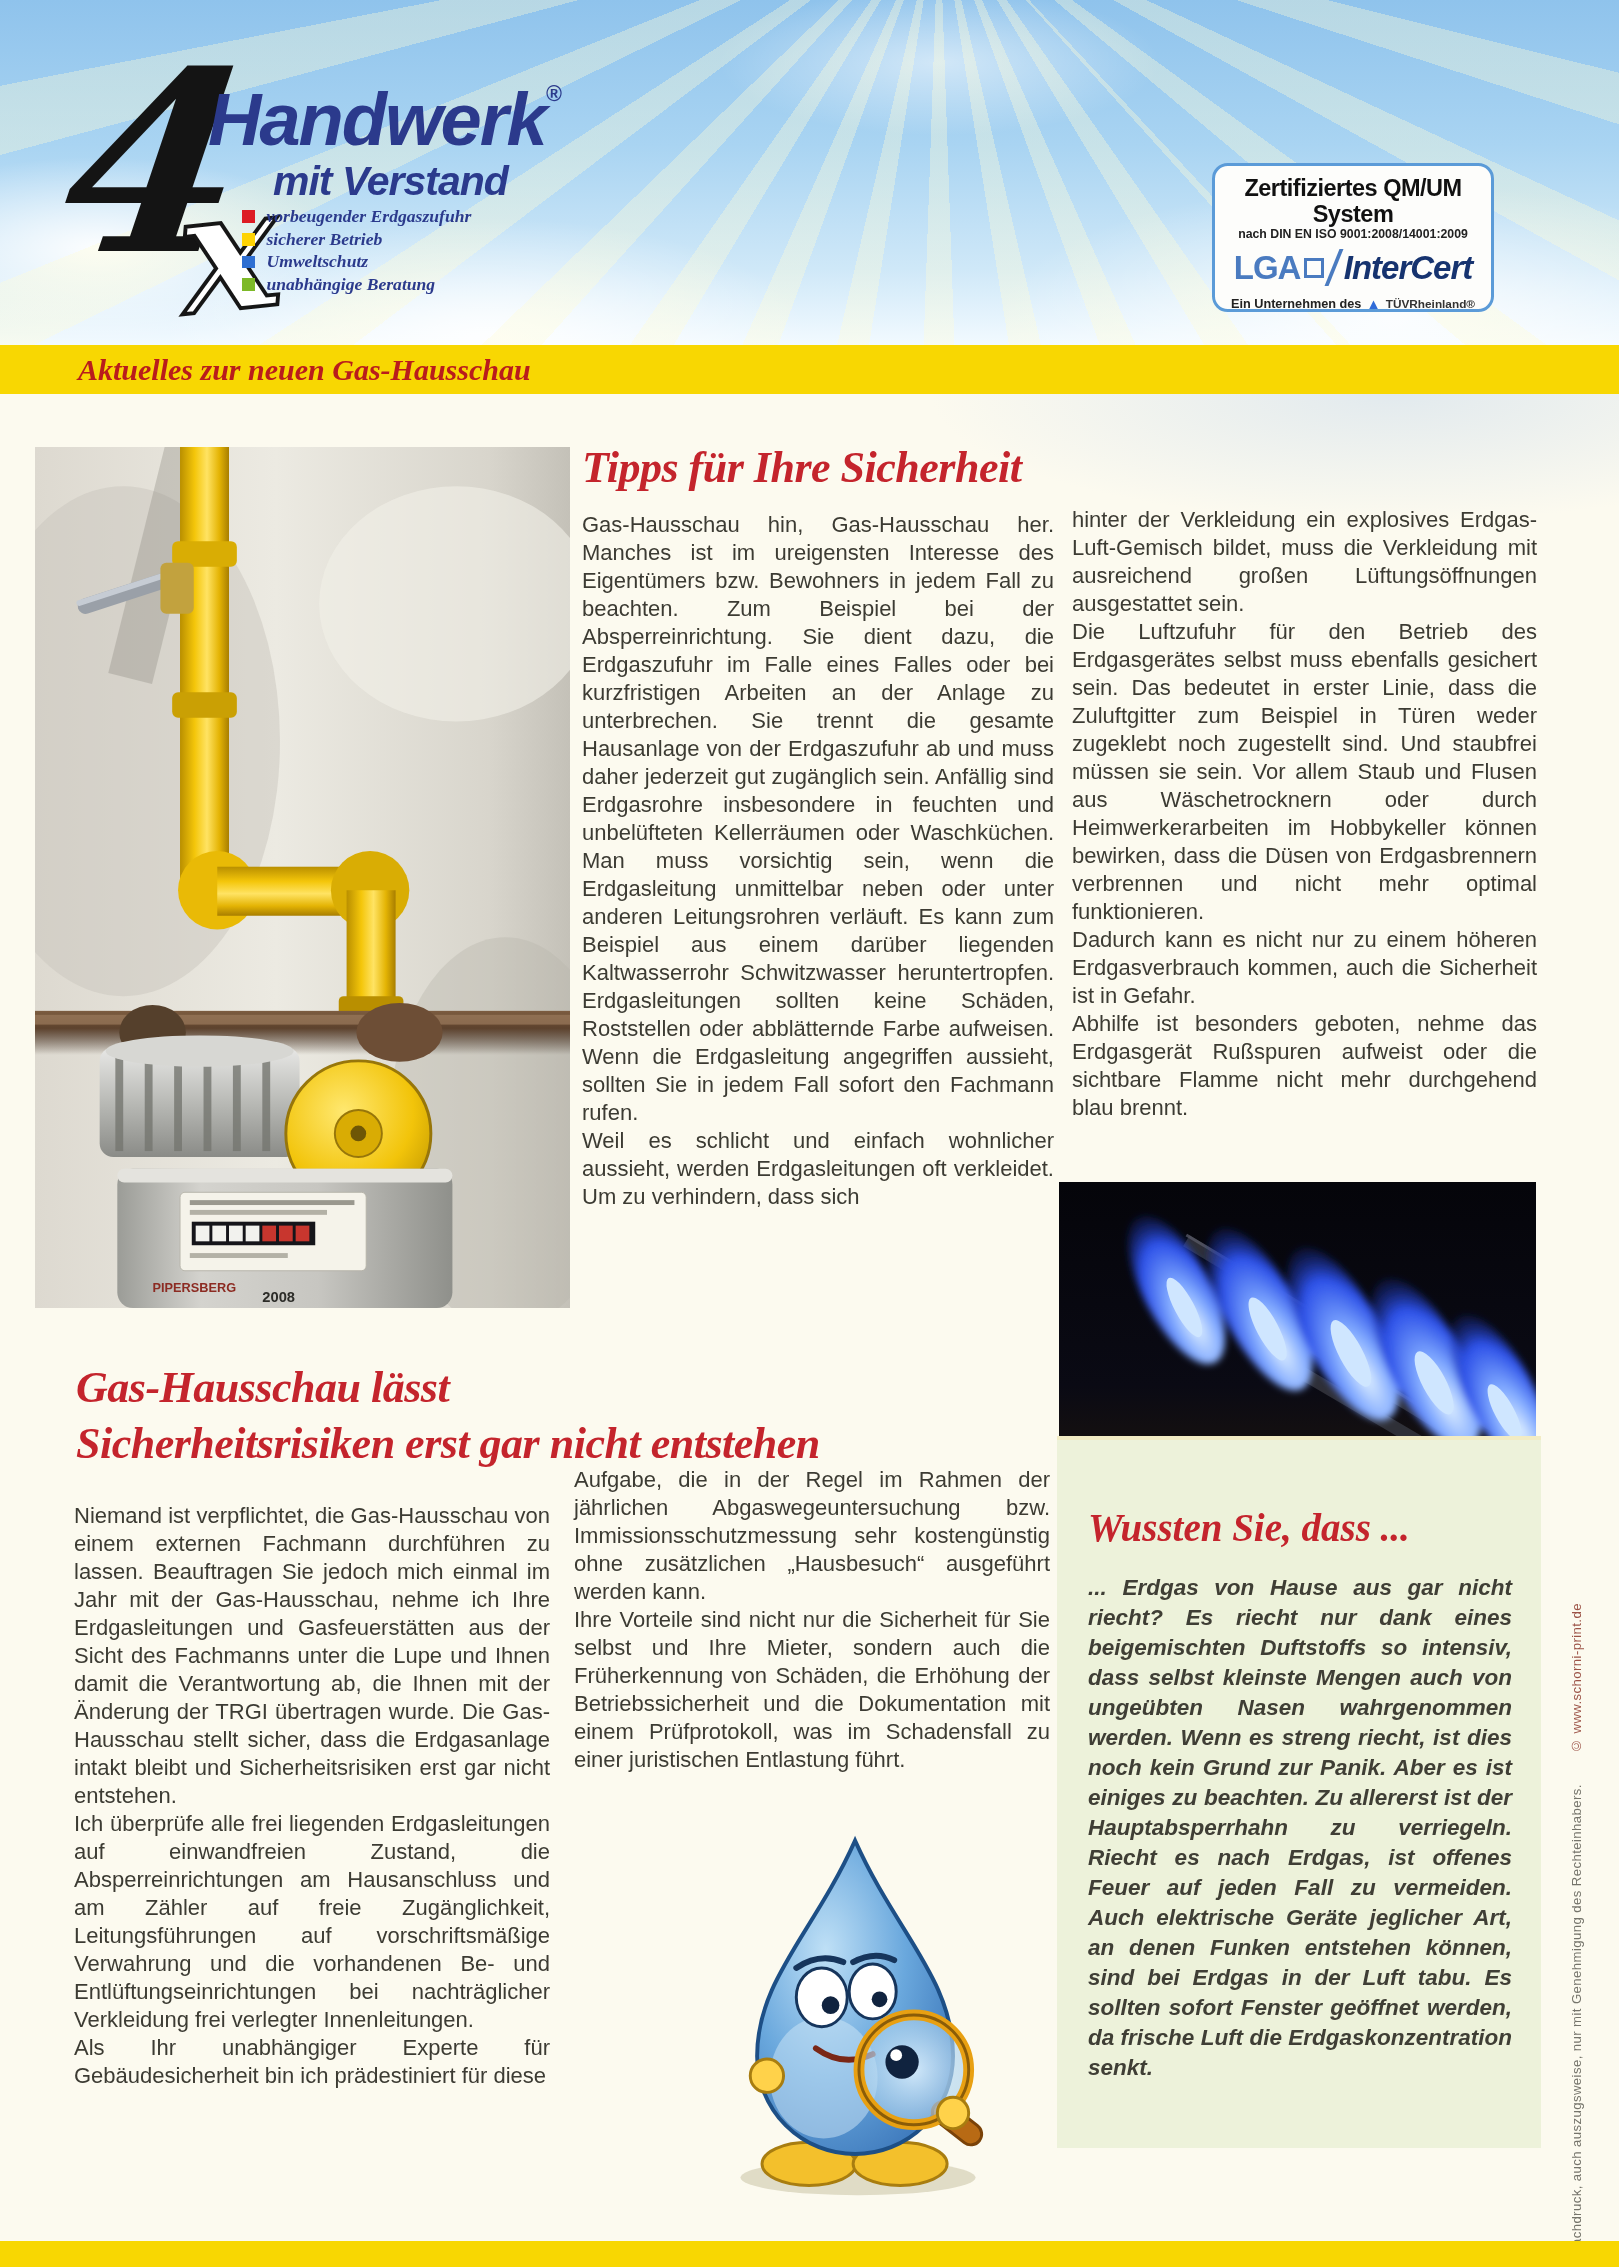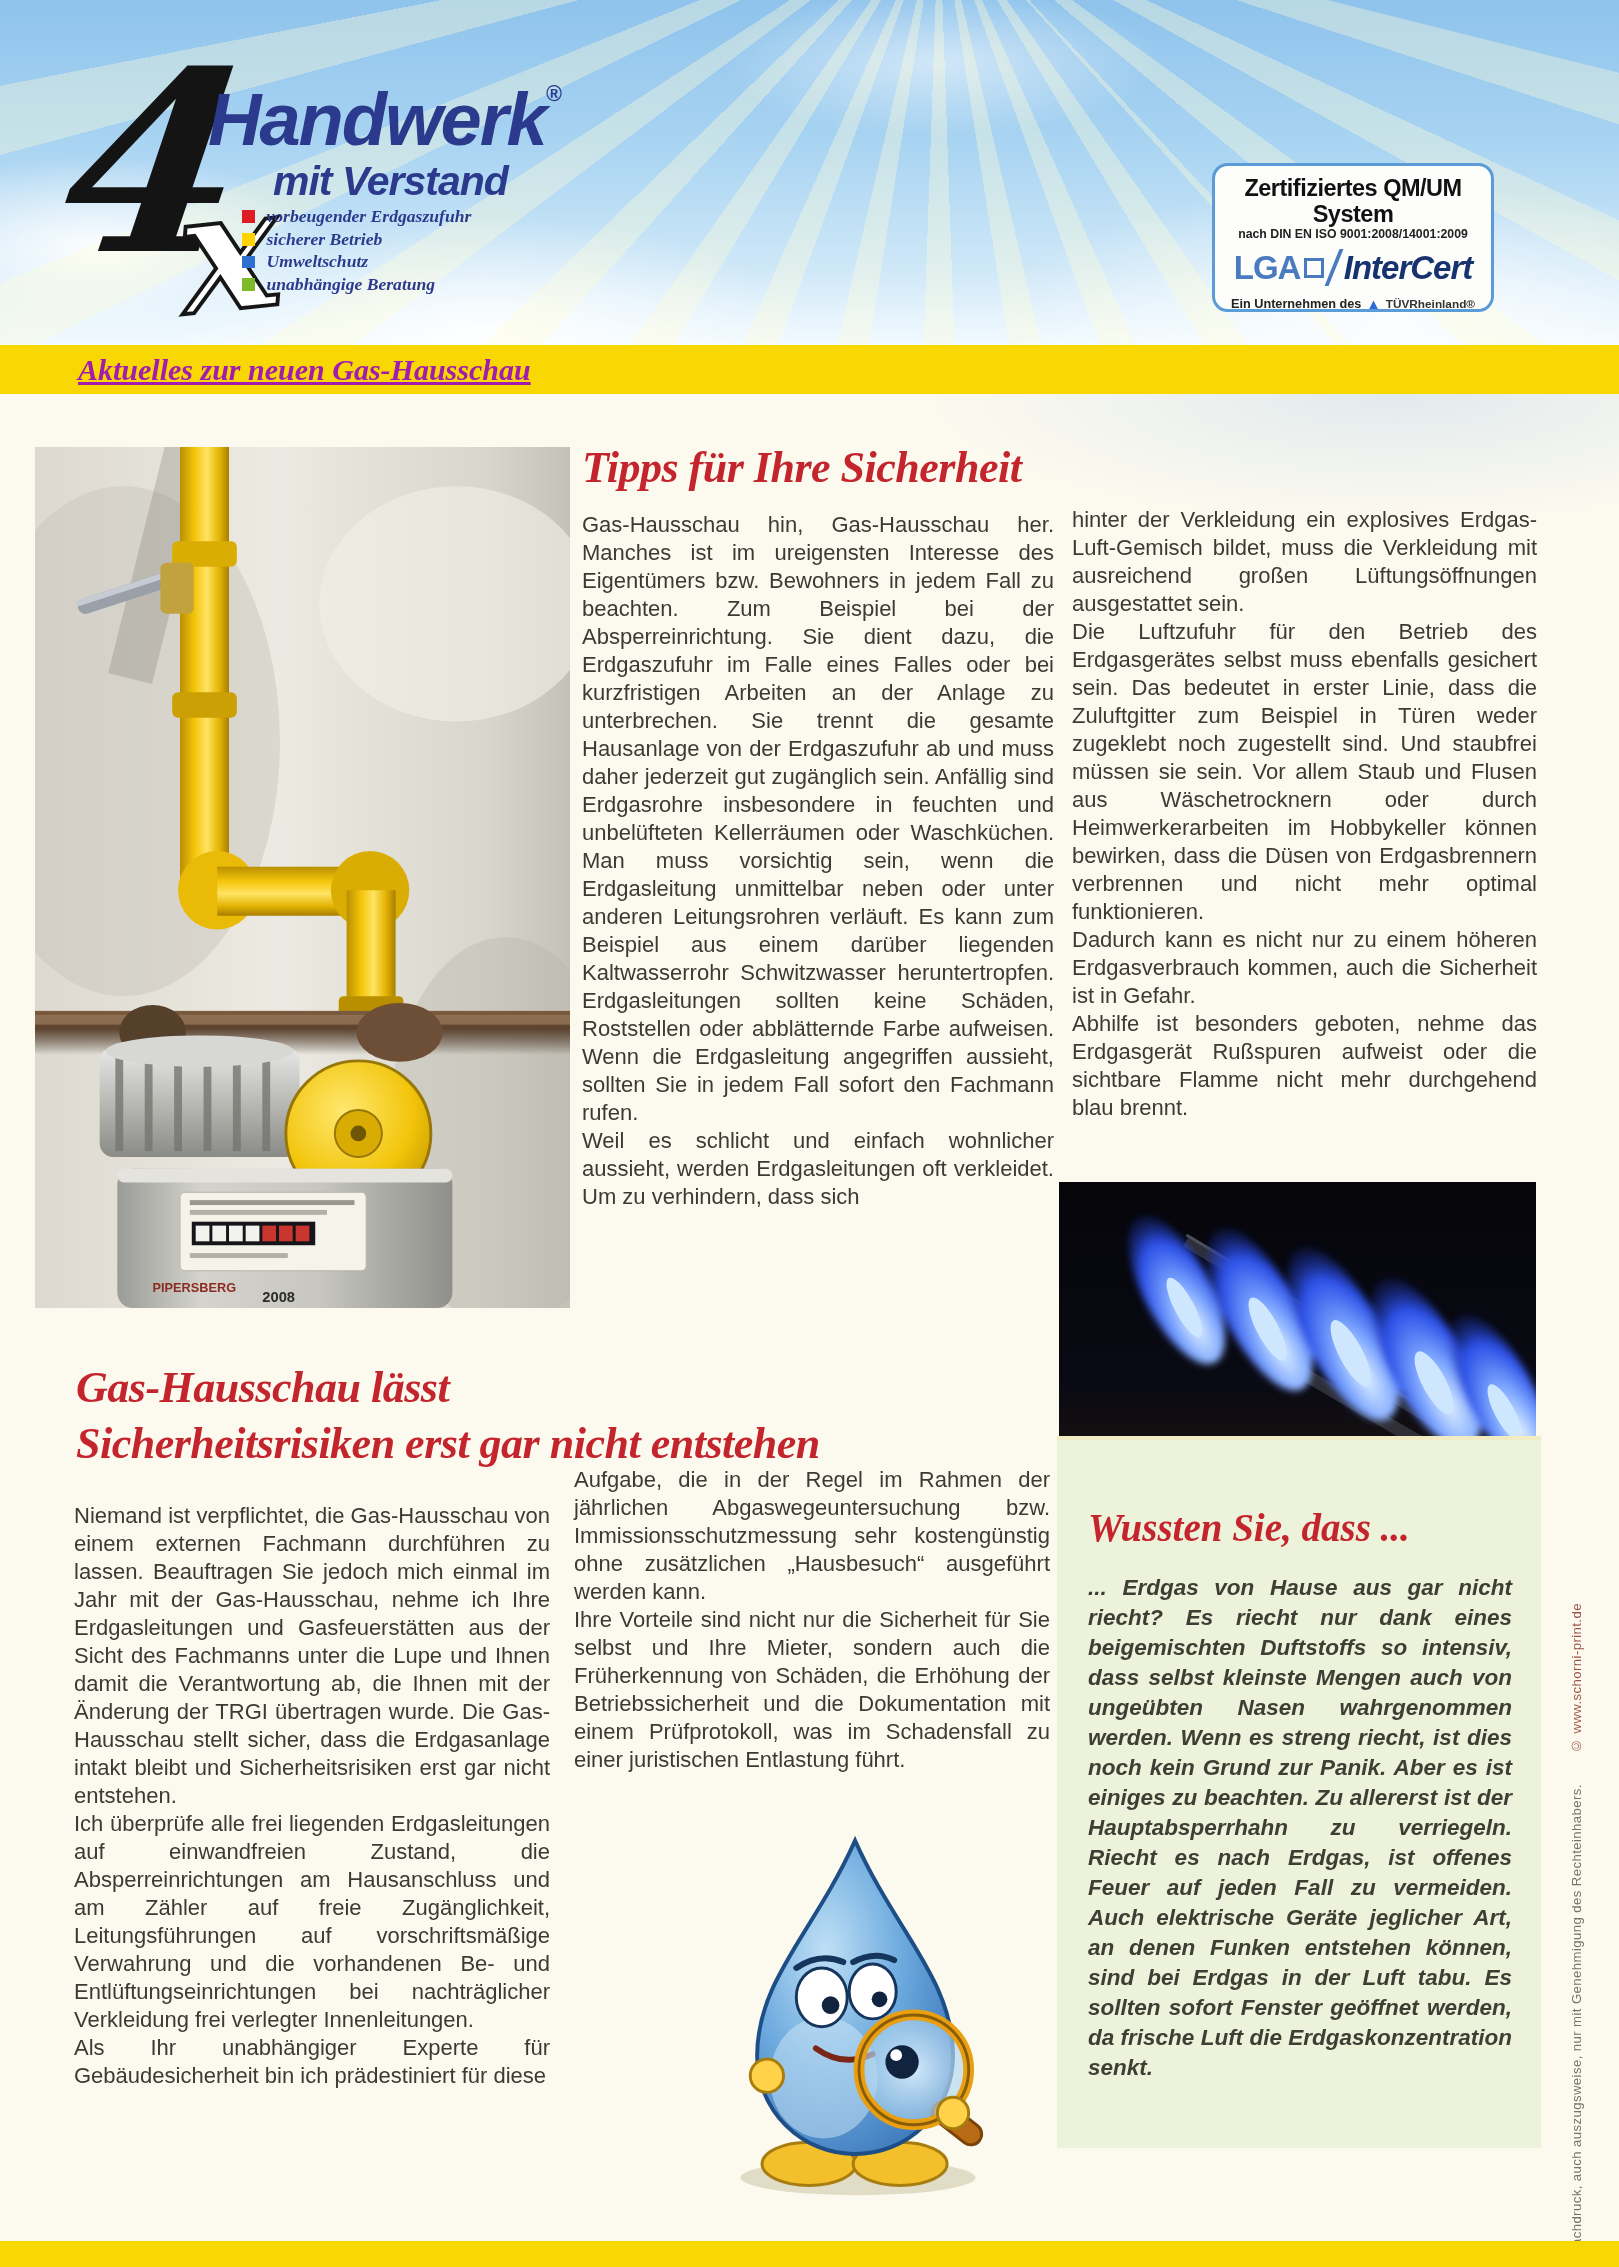--- a/index.html
+++ b/index.html
@@ -45,21 +45,21 @@
   .cert .lgabox{display:inline-block;width:13.7px;height:13.7px;border:3.9px solid #4a7bc0;margin-left:2px;}
   .cert .slash{display:inline-block;width:3.9px;height:37px;background:#4a7bc0;transform:skewX(-22deg);margin:0 5.9px;}
   .cert .ic{font:italic 700 33px/1 "Liberation Sans",sans-serif;color:#16336f;letter-spacing:-1px;}
   .cert .c3{margin-top:11px;font:700 12.7px/1 "Liberation Sans",sans-serif;color:#222;
       display:flex;justify-content:center;align-items:center;gap:4.9px;}
   .cert .tri{color:#2f6bd8;font-size:14.7px;}
   .cert .tuv{font:700 11.8px/1 "Liberation Sans",sans-serif;color:#333;}
 
   
   .banner{position:absolute;left:0;top:345px;width:1619px;height:49px;background:#f8d702;}
-  .banner span{position:absolute;left:78px;top:0;font:italic 700 30px/49px "Liberation Serif",serif;color:#a21caf;text-decoration:underline;}
+  .banner span{position:absolute;left:78px;top:0;font:italic 700 30px/49px "Liberation Serif",serif;color:#b91c1c;}
 
   
   .content{position:absolute;left:0;top:394px;width:1619px;height:1847px;
      background:radial-gradient(ellipse 745px 206px at 86% 0%, #e2eaee, rgba(226,234,238,0) 62%),#fcfaef;}
 
   .h-red{font:italic 700 44px/1.15 "Liberation Serif",serif;color:#c4242c;letter-spacing:-0.5px;}
   .t1{position:absolute;left:582px;top:49px;width:490px;}
   .t2{position:absolute;left:76px;top:966px;width:941px;line-height:56px;}
 
   .col{position:absolute;font:400 22px/28px "Liberation Sans",sans-serif;color:#3c3b33;

